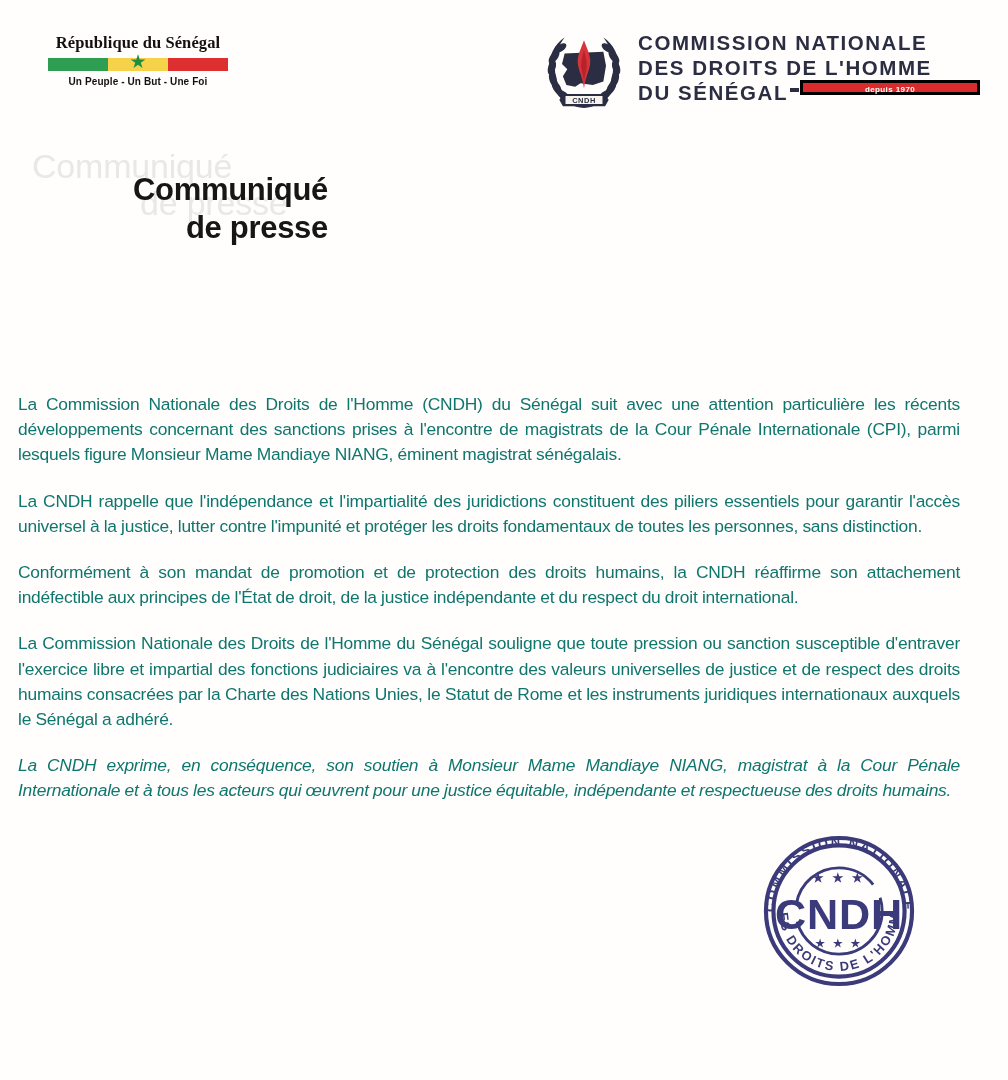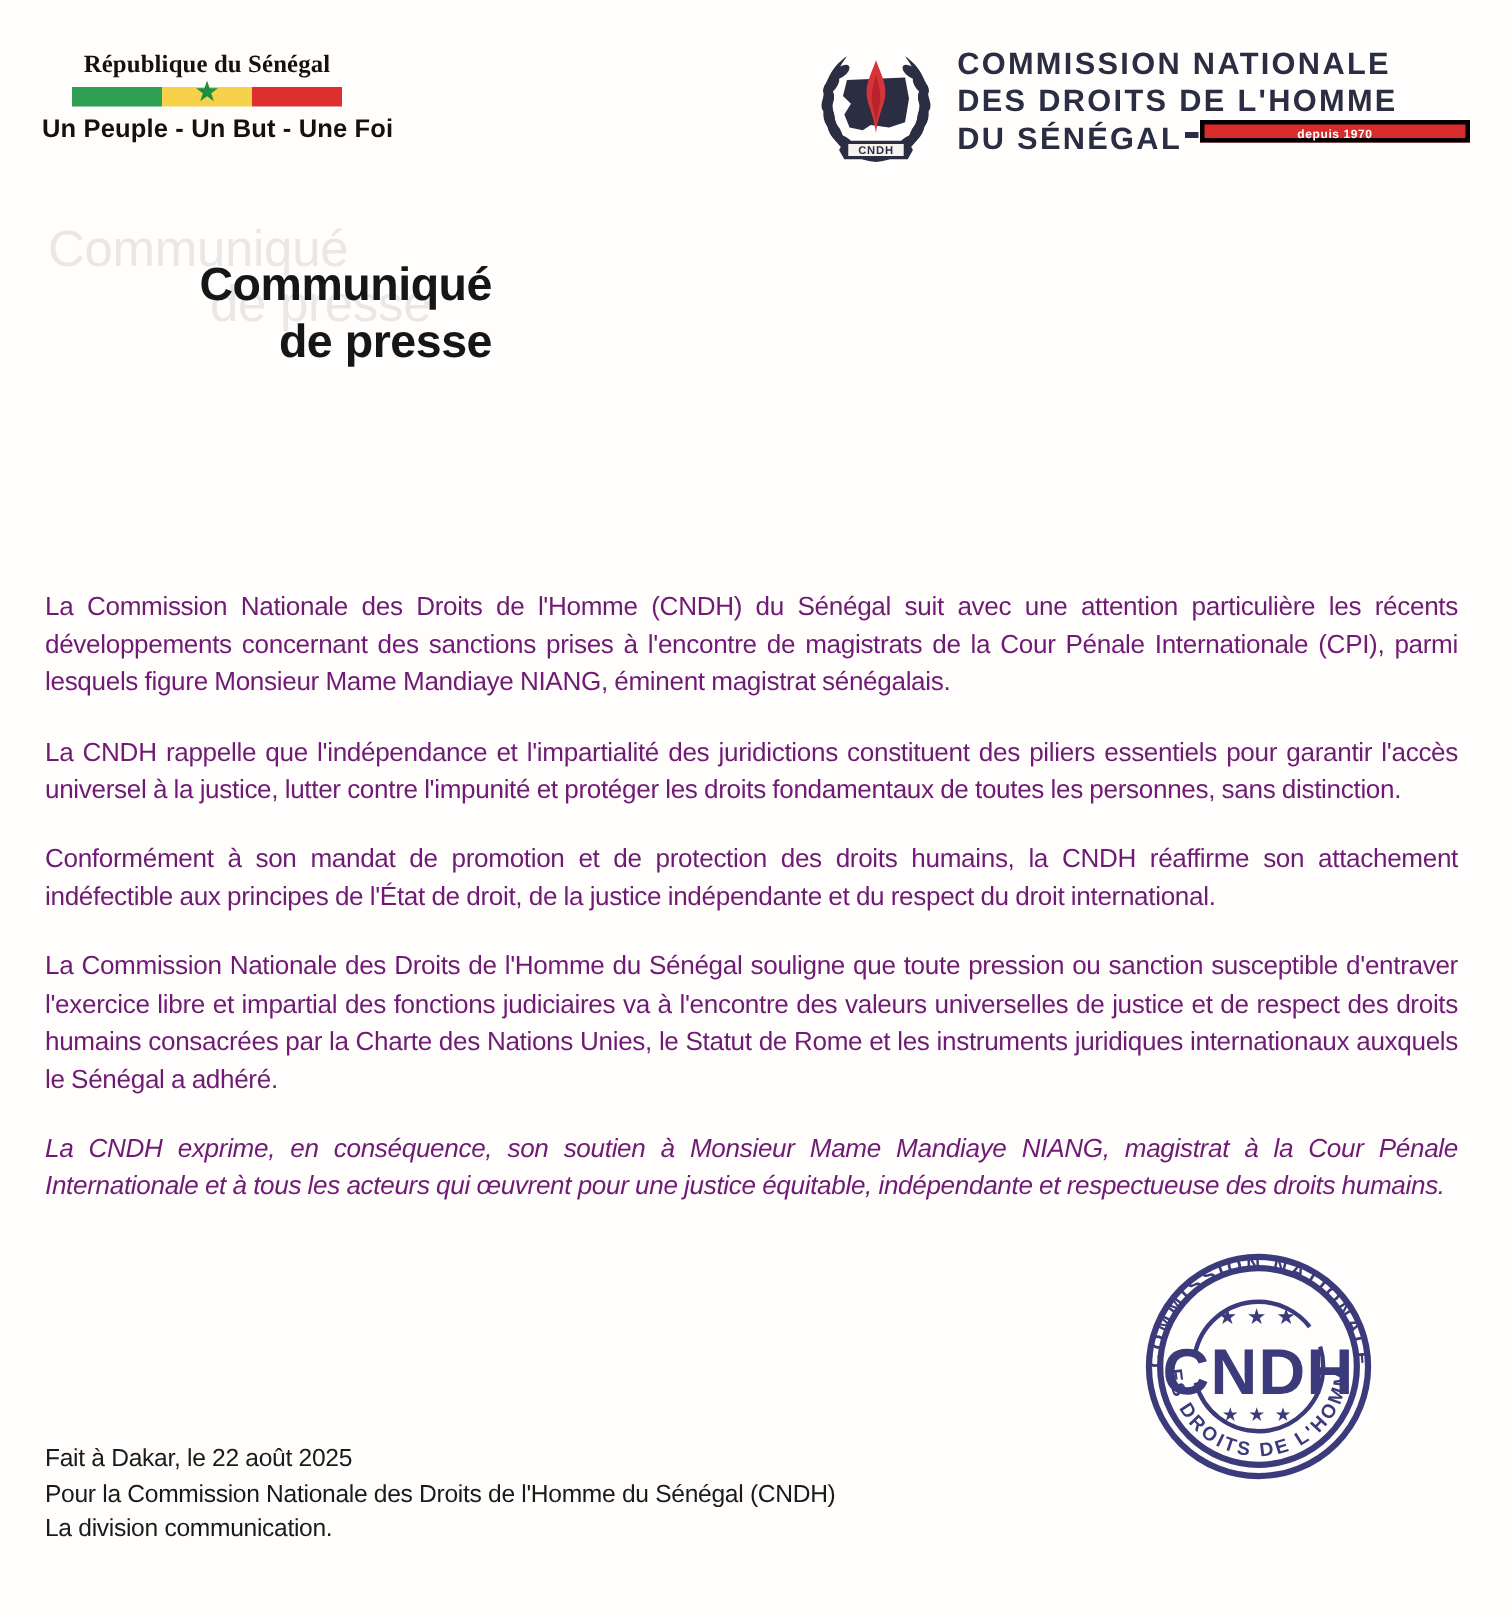--- a/index.html
+++ b/index.html
@@ -72,21 +72,21 @@
     height: 18px;
     color: #1d8f45;
     font-size: 19px;
     line-height: 18px;
     text-align: center;
   }
   .republic-motto {
     margin-top: 5px;
     font-family: "Liberation Sans", sans-serif;
     font-weight: bold;
-    font-size: 17px;
+    font-size: 10px;
     color: #14110f;
     letter-spacing: 0.1px;
     white-space: nowrap;
   }
 
   
   .cndh-head {
     position: absolute;
     right: 28px;
     top: 26px;
@@ -182,27 +182,27 @@
     color: #161616;
     letter-spacing: -0.3px;
     text-align: right;
   }
   .title-main .t1 { display: block; }
   .title-main .t2 { display: block; }
 
   
   .body-copy {
     position: absolute;
-    left: 30px;
+    left: 18px;
     top: 392px;
     width: 942px;
     font-family: "Liberation Sans", sans-serif;
     font-size: 17.4px;
     line-height: 25.2px;
-    color: #701a75;
+    color: #0f766e;
     text-align: justify;
     letter-spacing: -0.22px;
     word-spacing: -0.3px;
   }
   .body-copy p {
     margin: 0 0 21px 0;
   }
   .body-copy p:last-child { margin-bottom: 0; font-style: italic; }
 
   
@@ -336,19 +336,14 @@
       <textPath href="#arcTop" startOffset="50%" text-anchor="middle">COMMISSION NATIONALE</textPath>
     </text>
     <text font-family="Liberation Sans, sans-serif" font-size="15.5" font-weight="bold" fill="#3b3a7a" letter-spacing="2.4">
       <textPath href="#arcBottom" startOffset="50%" text-anchor="middle">DES DROITS DE L'HOMME</textPath>
     </text>
     <text x="100" y="65" text-anchor="middle" font-family="Liberation Sans, sans-serif" font-size="15" font-weight="bold" fill="#3b3a7a" letter-spacing="3">★ ★ ★</text>
     <text x="100" y="122" text-anchor="middle" font-family="Liberation Sans, sans-serif" font-size="52" font-weight="bold" fill="#3b3a7a" letter-spacing="1">CNDH</text>
     <text x="100" y="143" text-anchor="middle" font-family="Liberation Sans, sans-serif" font-size="13" font-weight="bold" fill="#3b3a7a" letter-spacing="3">★ ★ ★</text>
   </svg>
 
-  <div class="footer">
-    <div>Fait à Dakar, le 22 août 2025</div>
-    <div>Pour la Commission Nationale des Droits de l'Homme du Sénégal (CNDH)</div>
-    <div>La division communication.</div>
-  </div>
 
 </div>
 
 </body></html>

